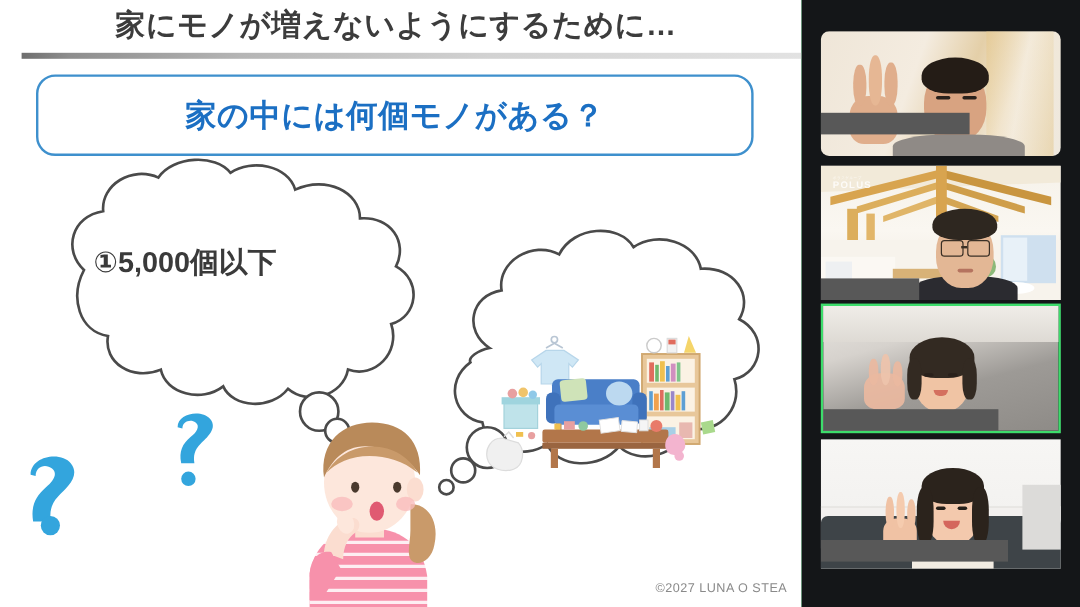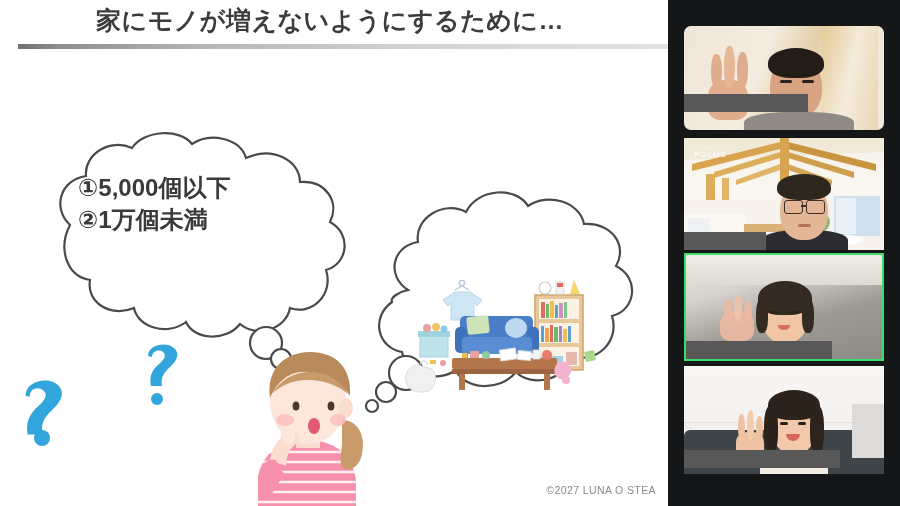--- a/index.html
+++ b/index.html
@@ -71,21 +71,21 @@
   
   .illus-svg {
     position: absolute;
     left: 0; top: 130px;
     width: 668px;
     height: 376px;
   }
 
   .answers {
     position: absolute;
-    left: 78px; top: 172px;
+    left: 78px; top: 204px;
     width: 300px;
   }
   .answer-line {
     font-size: 24px;
     font-weight: bold;
     color: #3a3a3a;
     line-height: 1.34;
     white-space: nowrap;
     letter-spacing: 0px;
   }
@@ -173,20 +173,23 @@
 <body>
 
 <div id="screen">
 
   <div id="slide">
 
     <div class="slide-title">家にモノが増えないようにするために…</div>
 
     <div class="title-rule"></div>
 
+    <div class="question-box">
+      <div class="question-box-text">家の中には何個モノがある？</div>
+    </div>
 
     <svg class="illus-svg" viewBox="0 0 668 376">
 
       <g fill="#ffffff" stroke="#4a4a4a" stroke-width="2.2">
         <path d="M 70 95
                  C 52 78, 60 50, 86 46
                  C 84 24, 110 8, 132 18
                  C 144 0, 180 -2, 192 14
                  C 210 2, 240 8, 246 28
                  C 272 16, 300 30, 300 52
@@ -372,21 +375,20 @@
         <path d="M 270 330 C 272 314, 282 304, 292 302 C 300 300, 302 310, 296 314
                  C 290 318, 286 326, 286 336 Z" fill="#fbddd0"></path>
         <ellipse cx="288" cy="306" rx="7" ry="9" fill="#fde7dc" transform="rotate(-20 288 306)"></ellipse>
 
         <path d="M 258 350 C 258 336, 266 328, 276 330 L 284 344 L 268 370 L 258 370 Z" fill="#f791ab"></path>
       </g>
     </svg>
 
     <div class="answers">
       <div class="answer-line">①5,000個以下</div>
-      <div class="answer-line">②1万個未満</div>
     </div>
 
     <div class="copyright">©2027 LUNA O STEA</div>
   </div>
 
   <div id="video-panel">
 
     <div class="tile rounded" style="top:26px; height:104px;">
       <div class="tile-bg" style="background:linear-gradient(110deg,#efe6d8 0%,#f4ece0 38%,#e4cfa8 58%,#f1e7d6 75%,#efe9df 100%);"></div>
 

